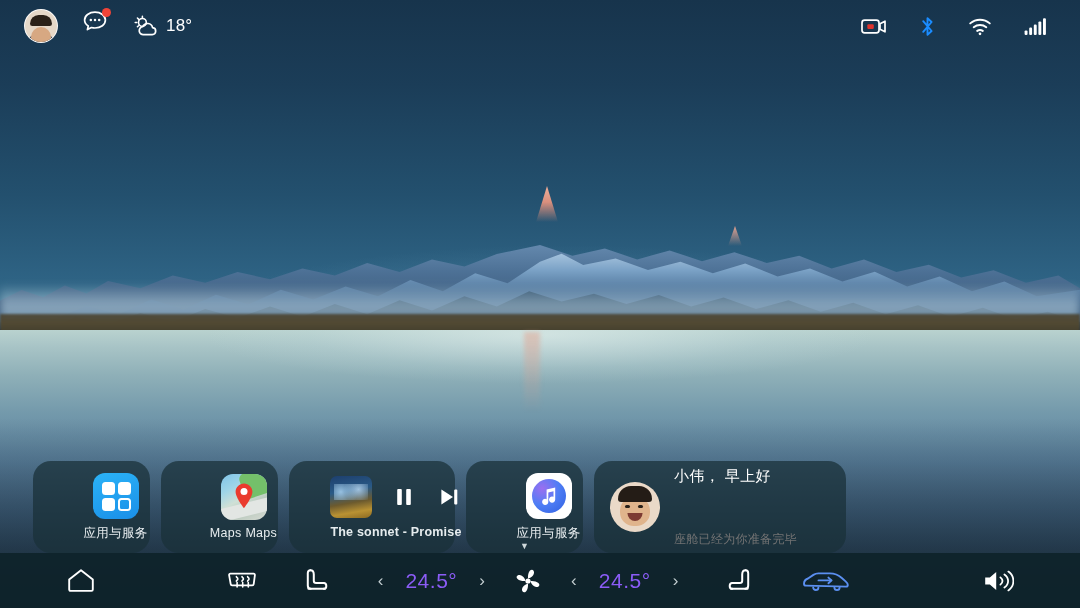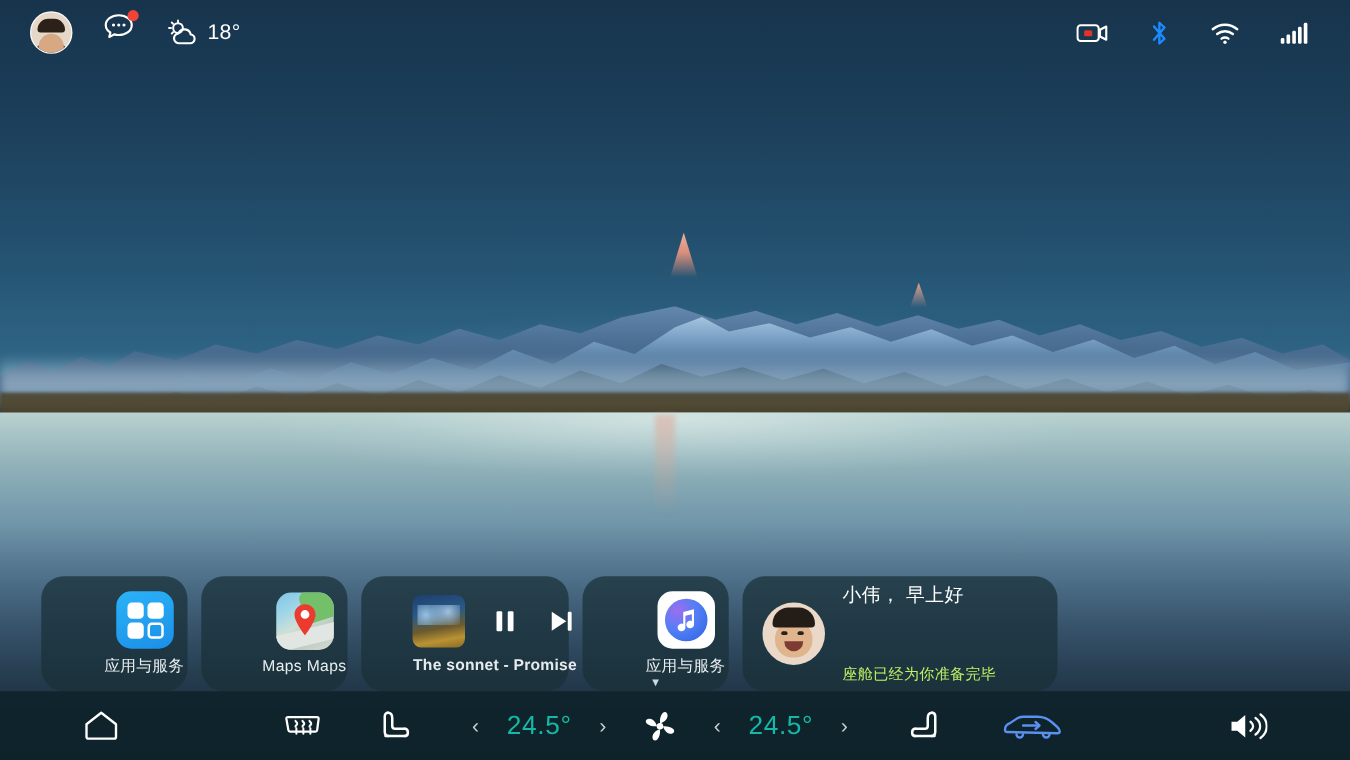--- a/index.html
+++ b/index.html
@@ -429,21 +429,21 @@
     border-radius: 0 0 9px 9px;
     background: #7d3b33;
   }
   .assistant-text { display: flex; flex-direction: column; gap: 5px; }
   .assistant-greeting {
     color: #ffffff;
     font-size: 15px;
     letter-spacing: 0.4px;
   }
   .assistant-sub {
-    color: #bef264;
+    color: #737373;
     font-size: 12px;
     letter-spacing: 0.3px;
     margin-top: 40px;
   }
 
   
   .ctrlbar {
     position: absolute;
     left: 0; bottom: 0;
     width: 1080px; height: 55px;
@@ -459,21 +459,21 @@
     height: 55px;
   }
   .cb-home   { margin-left: 66px; }
   .cb-gap-1  { margin-left: auto; }
   .temp-group {
     display: flex;
     align-items: center;
     gap: 10px;
   }
   .temp-val {
-    color: #14b8a6;
+    color: #8b5cf6;
     font-size: 21px;
     letter-spacing: 0.5px;
     min-width: 70px;
     text-align: center;
   }
   .chev {
     color: #c3ced1;
     font-size: 17px;
     line-height: 1;
     padding: 4px 3px;

